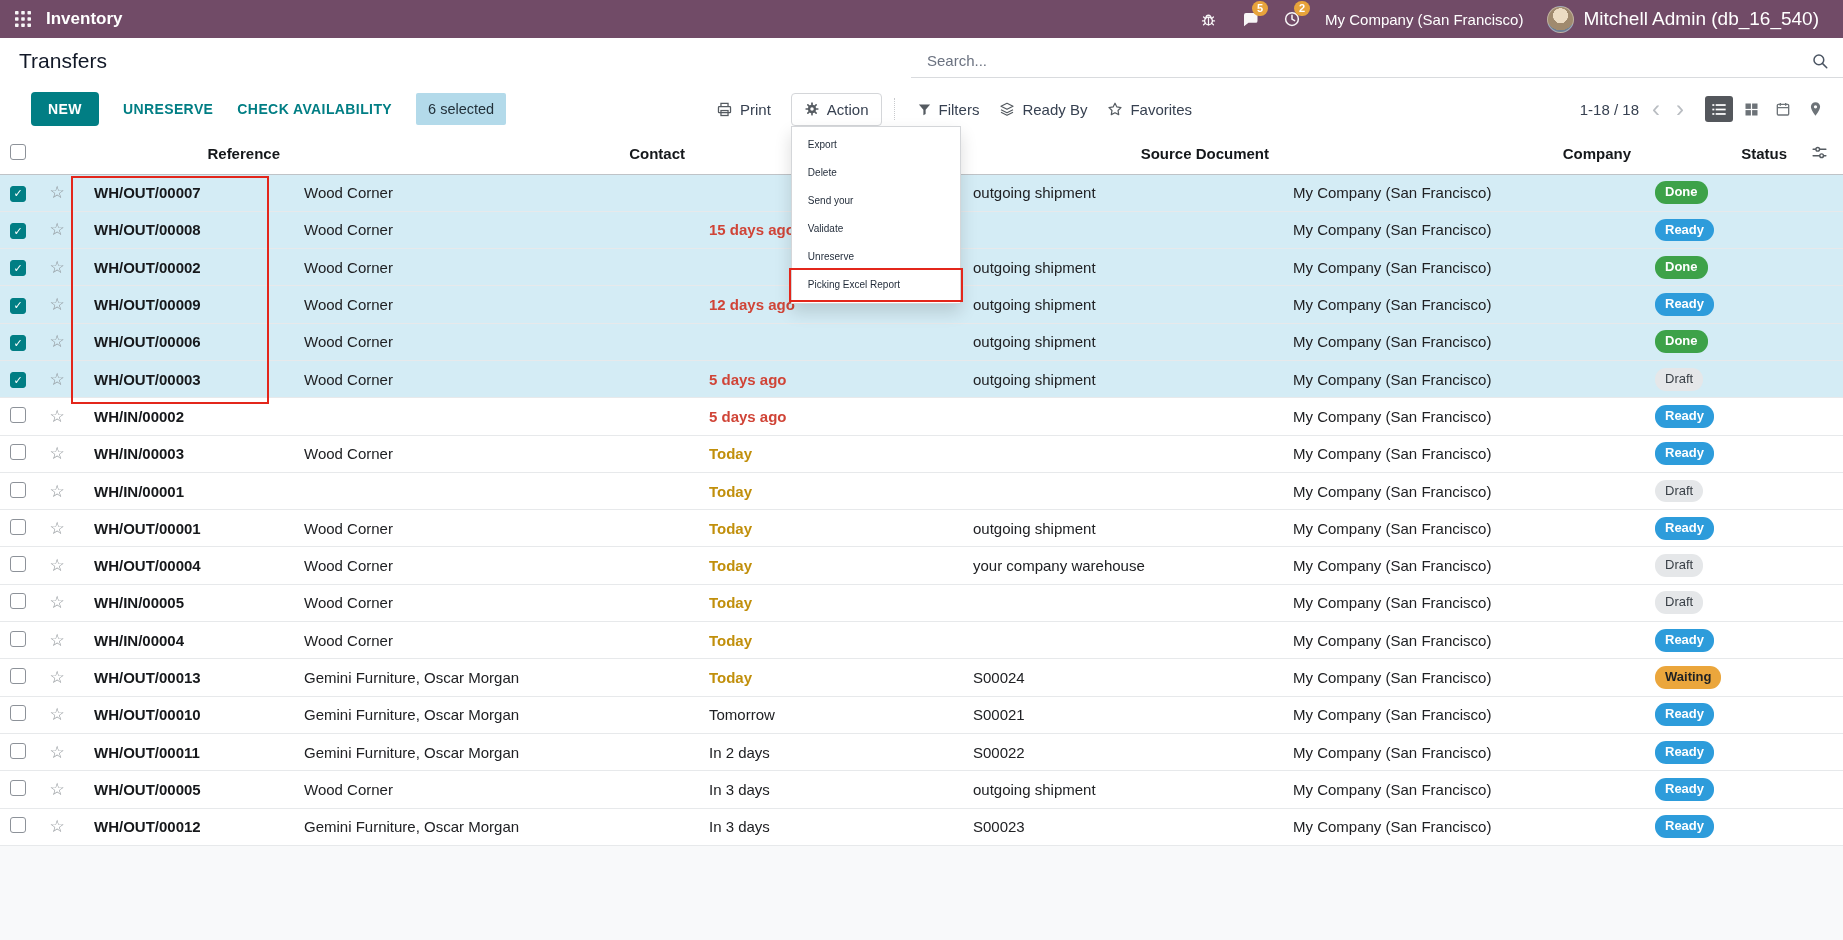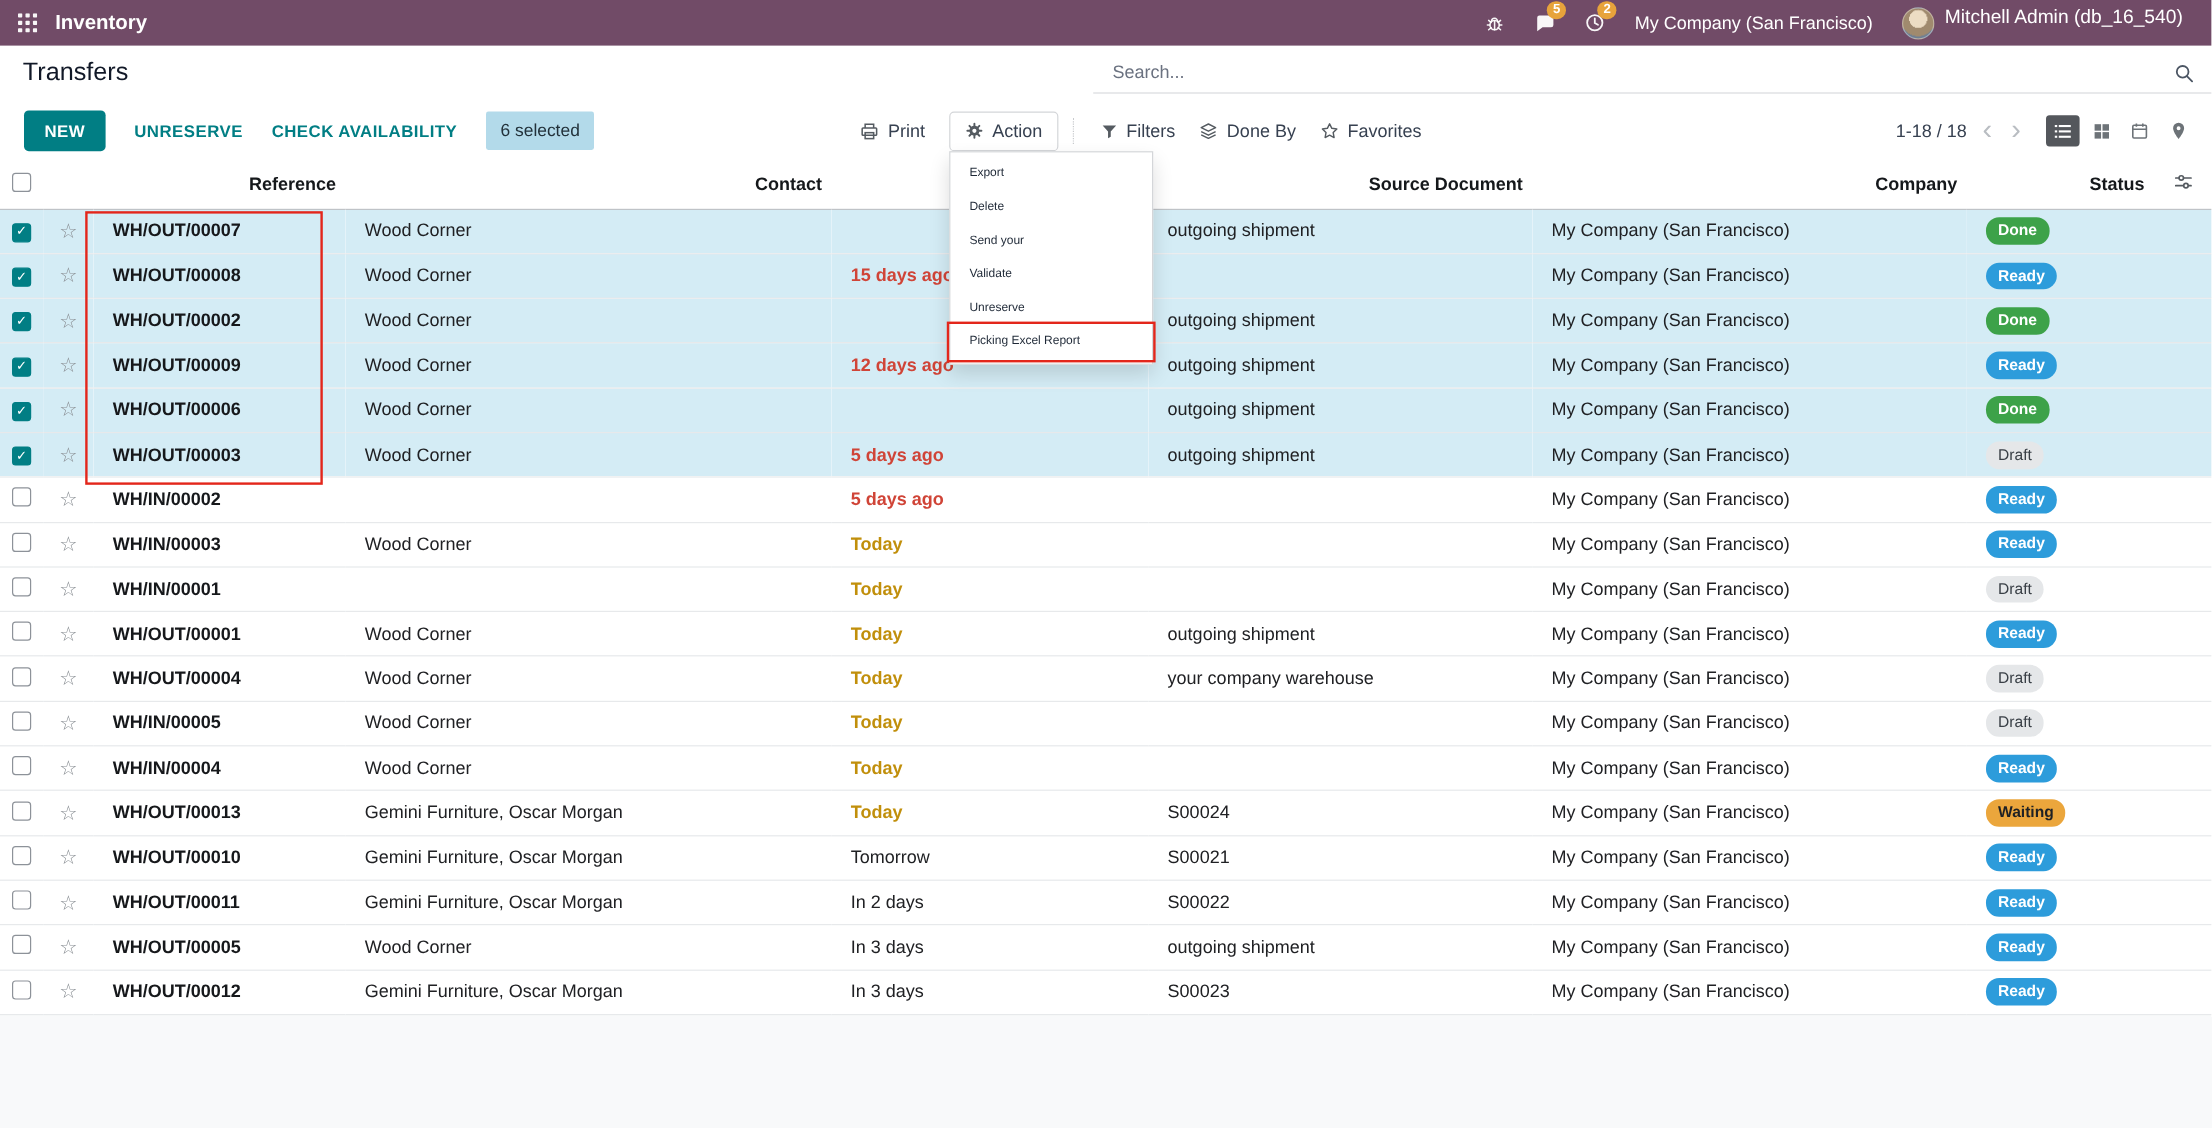--- a/index.html
+++ b/index.html
@@ -20,41 +20,41 @@
   .navbar-menu { display: flex; align-items: center; height: 100%; }
   .nav-item { padding: 0 12px; font-size: 15px; line-height: 38px; color: rgba(255,255,255,.88); cursor: pointer; white-space: nowrap; }
   .nav-right { margin-left: auto; display: flex; align-items: center; gap: 24px; }
   .nav-icon { position: relative; display: flex; align-items: center; color: rgba(255,255,255,.95); cursor: pointer; }
   .nav-badge {
     position: absolute; top: -9px; left: 11px;
     background: var(--nav-badge-bg, #E7A33B); color: #fff;
     font-size: 11px; font-weight: bold; padding: 1px 5px; border-radius: 8px; line-height: 13px;
   }
   .nav-company { font-size: 15px; cursor: pointer; white-space: nowrap; }
-  .nav-user { display: flex; gap: 9px; font-size: 16px; cursor: pointer; white-space: nowrap; }
+  .nav-user { display: flex; align-items: center; gap: 9px; font-size: 19px; cursor: pointer; white-space: nowrap; }
   .avatar {
     width: 27px; height: 27px; border-radius: 50%;
     background: radial-gradient(circle at 50% 35%, #ecdcc3 0 36%, #a08a6e 37% 70%, #6e7f93 71% 100%);
     border: 1px solid rgba(255,255,255,.35);
   }
 
   
   .cp-top { height: 46px; display: flex; align-items: center; padding-left: 19px; }
   .page-title { font-size: 21px; font-weight: 400; margin: 0; color: #111827; }
   .searchbar {
     margin-left: auto; width: 932px; height: 34px; align-self: center;
     display: flex; align-items: center; gap: 8px;
     border-bottom: 1px solid #d9dbde; padding: 0 14px;
   }
   .search-input { border: none; outline: none; flex: 1; background: transparent; font-family: "Liberation Sans", sans-serif; font-size: 15px; color: #374151; }
   .search-input::placeholder { color: #6b7280; }
   .search-icon { color: #4b5563; display: flex; cursor: pointer; }
 
   
-  .cp-bottom { height: 50px; display: flex; align-items: center; padding-left: 20px; position: relative; }
+  .cp-bottom { height: 50px; display: flex; align-items: center; padding-left: 31px; position: relative; }
   .btn-new {
     background: var(--primary, #017E84); color: #fff; border: none; border-radius: 4px;
     font-family: "Liberation Sans", sans-serif; font-weight: bold; font-size: 14px; letter-spacing: .4px;
     padding: 9px 17px; cursor: pointer;
   }
   .link-btn { color: var(--primary, #017E84); font-weight: bold; font-size: 14px; letter-spacing: .4px; margin-left: 24px; cursor: pointer; white-space: nowrap; }
   .sel-chip { margin-left: 24px; background: var(--selected-chip-bg, #B3DAEA); color: #22313a; font-size: 14.5px; padding: 8px 12px; border-radius: 2px; white-space: nowrap; }
 
   .cp-center { position: absolute; left: 706px; top: 0; height: 100%; display: flex; align-items: center; }
   .tool-btn { display: flex; align-items: center; gap: 7px; font-size: 15px; color: #374151; padding: 7px 10px; cursor: pointer; white-space: nowrap; }
@@ -237,21 +237,21 @@
       <span>Filters</span>
     </div>
     <div class="tool-btn">
       <span class="t-icon">
         <svg width="16" height="16" viewBox="0 0 24 24" fill="none" stroke="currentColor" stroke-width="1.8" stroke-linejoin="round">
             <path d="M12 3.5l9 4.5-9 4.5L3 8z"></path>
             <path d="M3 13l9 4.5 9-4.5"></path>
             <path d="M3 17l9 4.5 9-4.5"></path>
           </svg>
       </span>
-      <span>Done By</span>
+      <span>Ready By</span>
     </div>
     <div class="tool-btn">
       <span class="t-icon">
         <svg width="16" height="16" viewBox="0 0 24 24" fill="none" stroke="currentColor" stroke-width="1.8" stroke-linejoin="round">
             <path d="M12 3.3l2.8 5.6 6.2.9-4.5 4.4 1.1 6.2-5.6-2.9-5.6 2.9 1.1-6.2L3 9.8l6.2-.9z"></path>
           </svg>
       </span>
       <span>Favorites</span>
     </div>
   </div>

